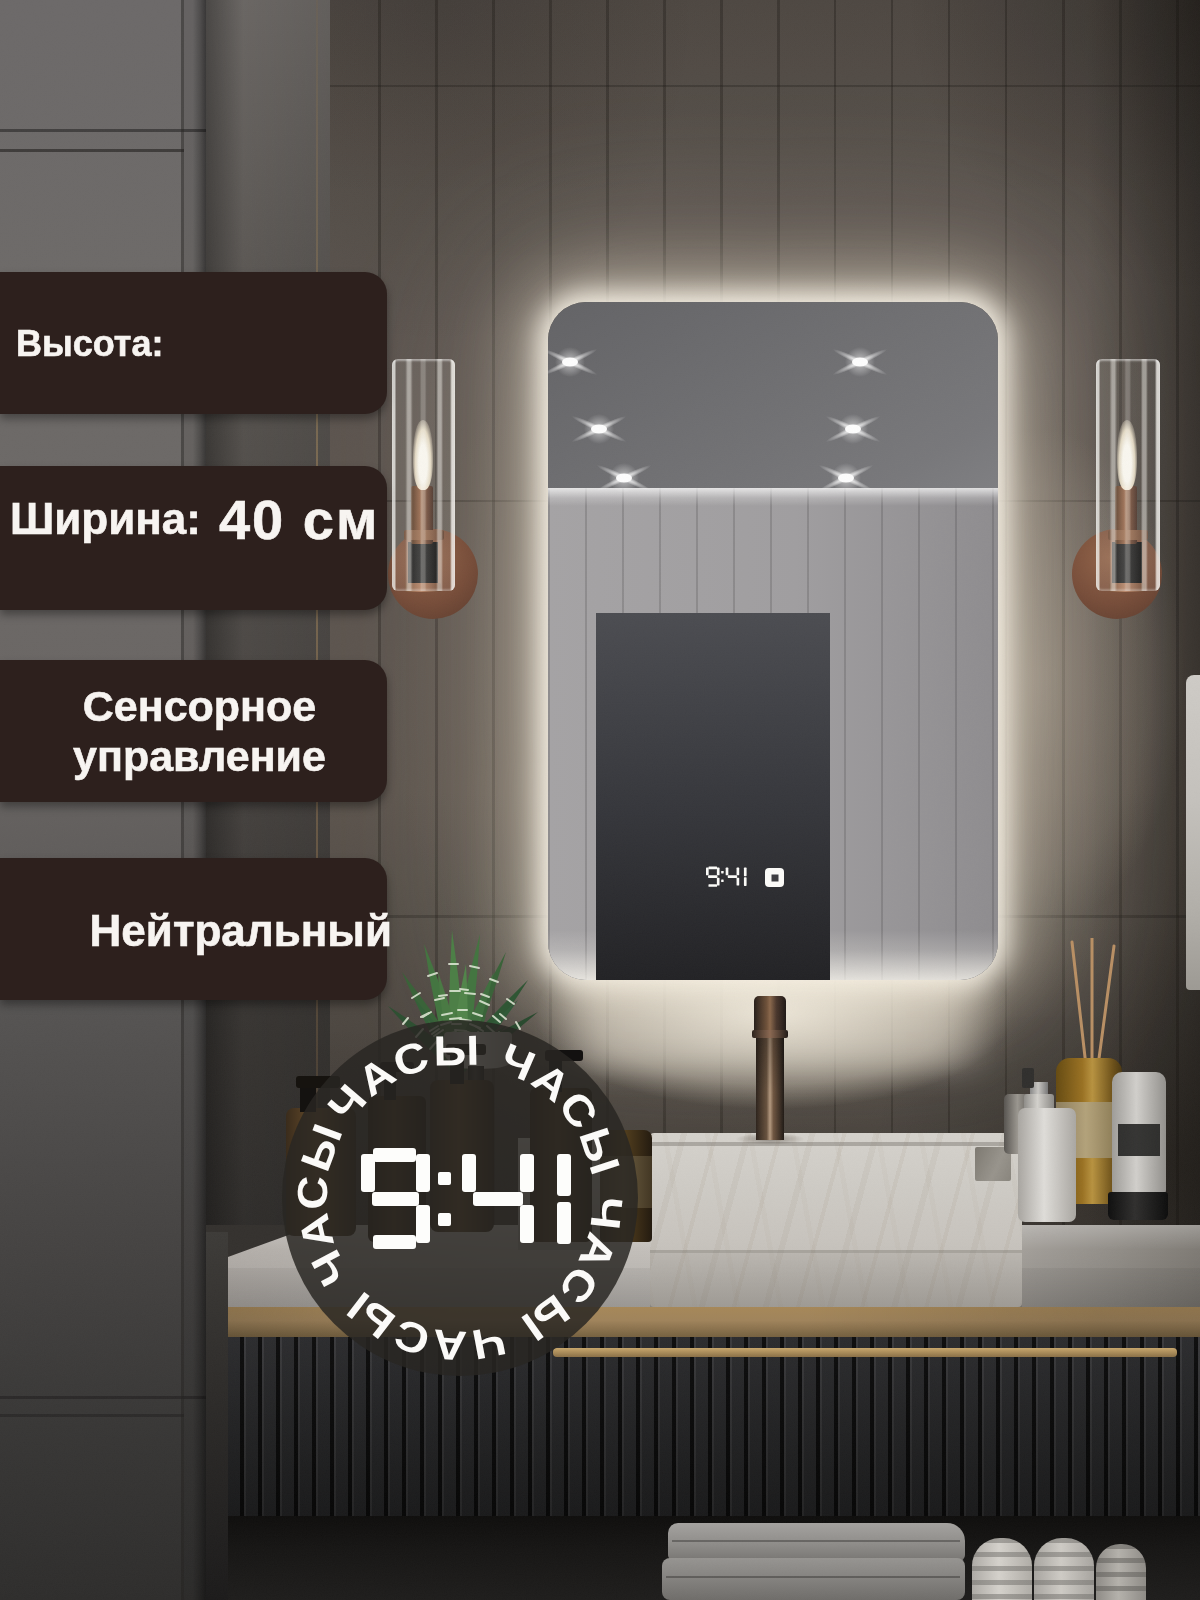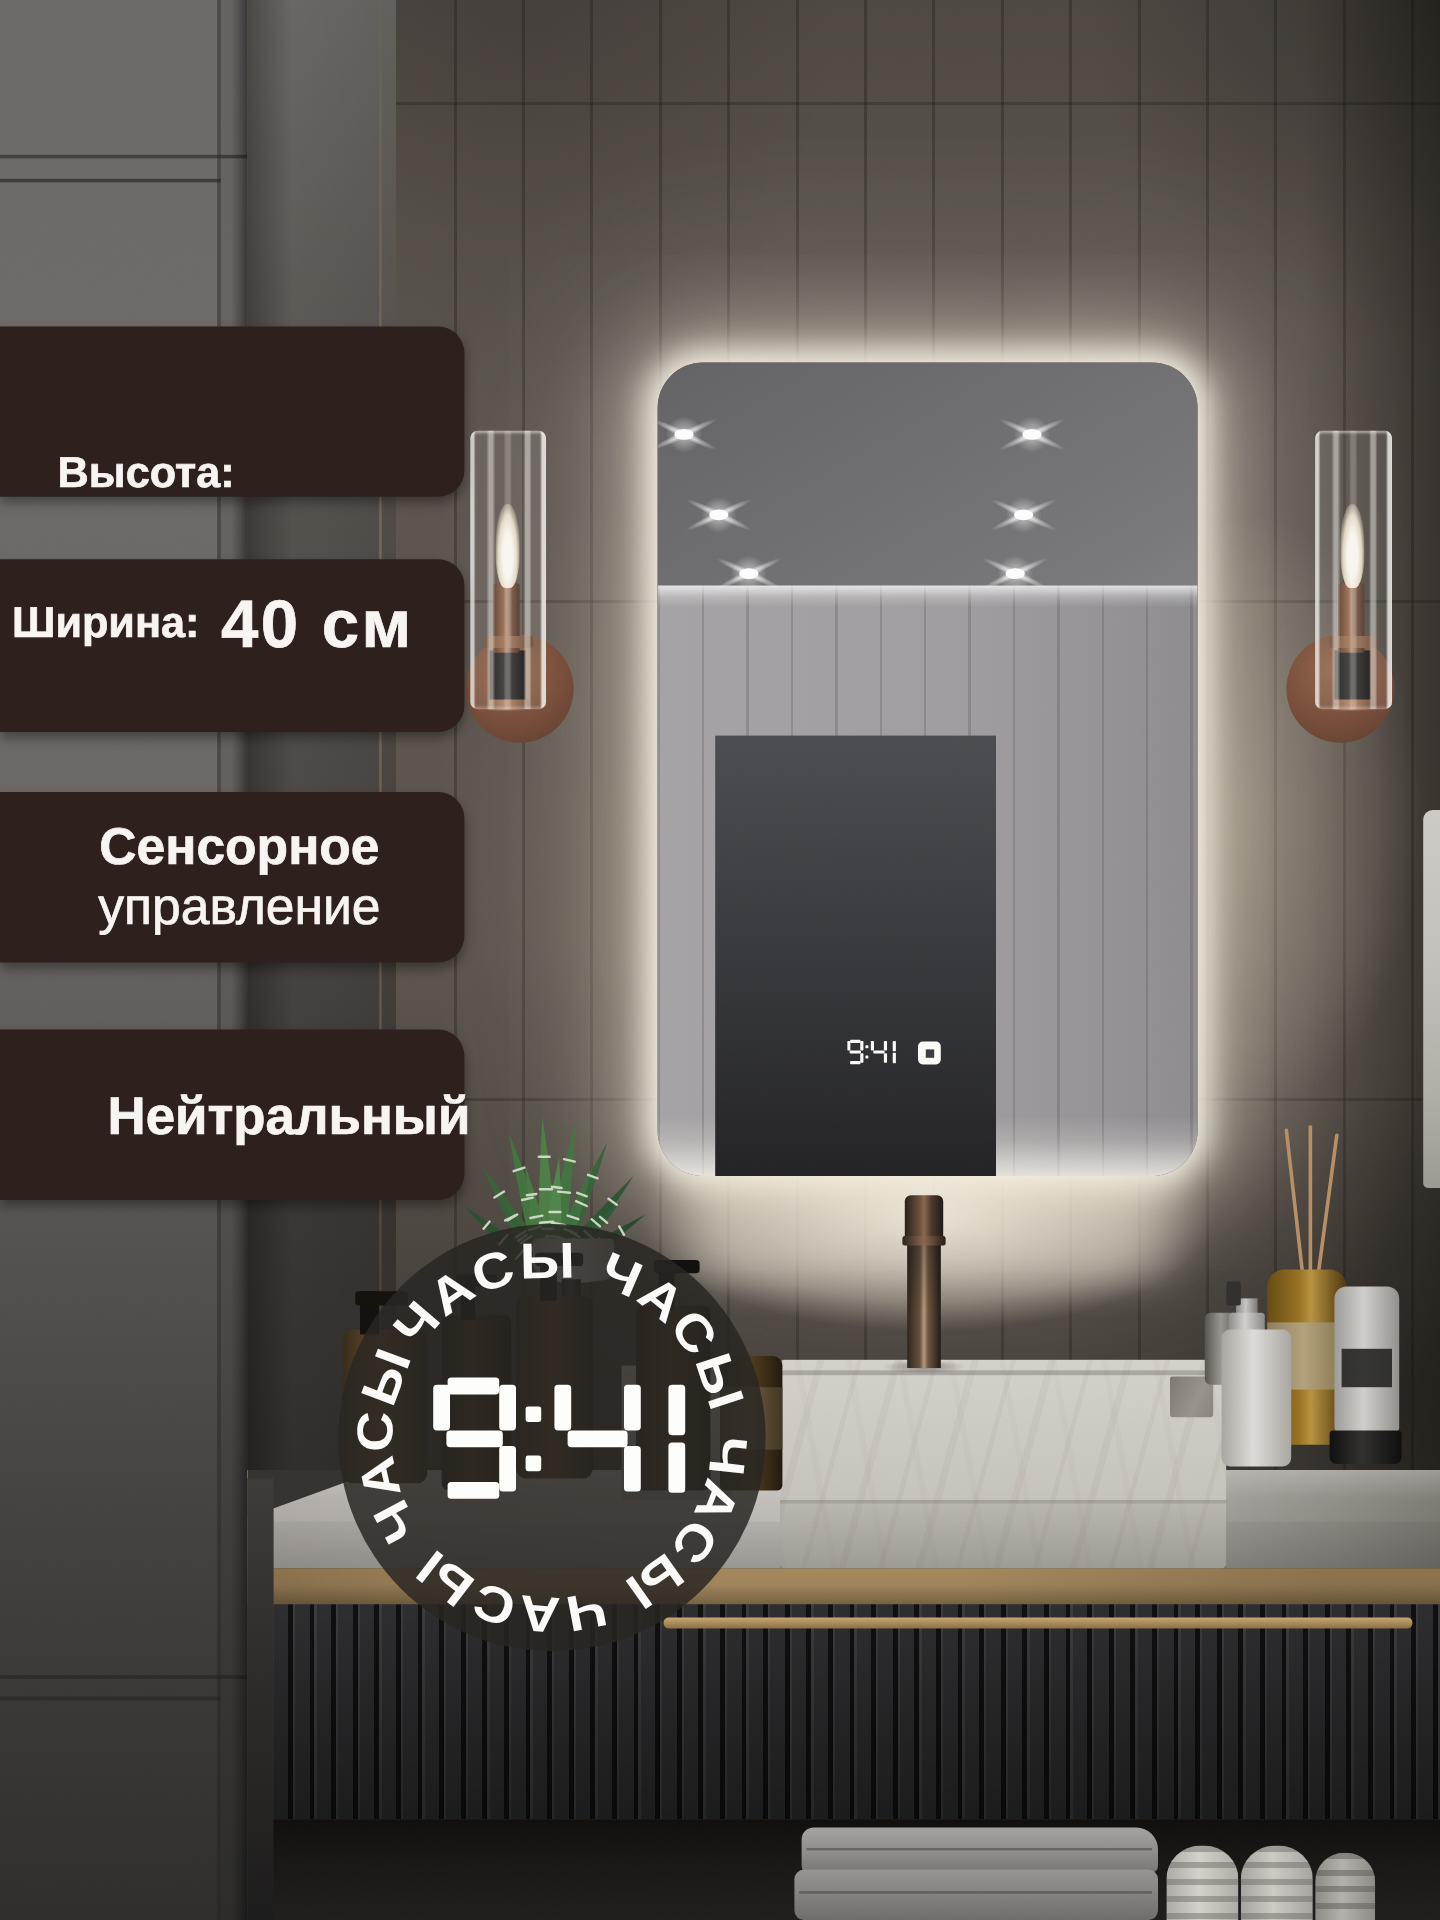--- a/index.html
+++ b/index.html
@@ -397,28 +397,28 @@
         <rect x="0" y="54" width="14" height="42" rx="3"></rect>
       </g>
     </g>
   </svg>
 
   <div class="abs" style="left:0;top:272px;width:387px;height:142px;border-radius:0 22px 22px 0;background:#2d201d;box-shadow:0 5px 9px rgba(0,0,0,0.35);"></div>
   <div class="abs" style="left:0;top:466px;width:387px;height:144px;border-radius:0 22px 22px 0;background:#2d201d;box-shadow:0 5px 9px rgba(0,0,0,0.35);"></div>
   <div class="abs" style="left:0;top:660px;width:387px;height:142px;border-radius:0 22px 22px 0;background:#2d201d;box-shadow:0 5px 9px rgba(0,0,0,0.35);"></div>
   <div class="abs" style="left:0;top:858px;width:387px;height:142px;border-radius:0 22px 22px 0;background:#2d201d;box-shadow:0 5px 9px rgba(0,0,0,0.35);"></div>
 
-  <div class="abs" style="left:16px;top:272px;width:420px;height:142px;color:#f7f4f1;display:flex;align-items:flex-end;white-space:nowrap;transform:translateY(1px);padding-left:16px;-webkit-text-stroke:0.6px #f7f4f1;">
+  <div class="abs" style="left:0;top:272px;width:420px;height:142px;color:#f7f4f1;display:flex;align-items:center;white-space:nowrap;transform:translateY(1px);-webkit-text-stroke:0.6px #f7f4f1;">
     <span style="font-size:36px;font-weight:bold;margin-left:16px;">Высота:</span>
   </div>
   <div class="abs" style="left:0;top:464px;width:420px;height:142px;color:#f7f4f1;display:flex;align-items:center;white-space:nowrap;transform:translateY(-16px);-webkit-text-stroke:0.6px #f7f4f1;">
-    <span style="font-size:36px;font-weight:bold;margin-left:10px;">Ширина:</span>
+    <span style="font-size:44px;font-weight:bold;margin-left:10px;">Ширина:</span>
     <span style="font-size:56px;font-weight:bold;margin-left:18px;letter-spacing:2px;">40 см</span>
   </div>
   <div class="abs" style="left:0;top:660px;width:387px;height:142px;color:#f7f4f1;display:flex;flex-direction:column;justify-content:center;align-items:center;line-height:1.17;transform:translate(6px,0px);-webkit-text-stroke:0.6px #f7f4f1;">
     <span style="font-size:43px;font-weight:bold;">Сенсорное</span>
-    <span style="font-size:43px;font-weight:normal;">управление</span>
+    <span style="font-size:43px;font-weight:bold;">управление</span>
   </div>
   <div class="abs" style="left:0;top:858px;width:387px;height:142px;color:#f7f4f1;display:flex;flex-direction:column;justify-content:center;align-items:flex-end;line-height:1.17;transform:translate(5px,2px);-webkit-text-stroke:0.6px #f7f4f1;">
     <span style="font-size:44px;font-weight:bold;">Нейтральный</span>
   </div>
 
 </div>
 
 </body></html>

